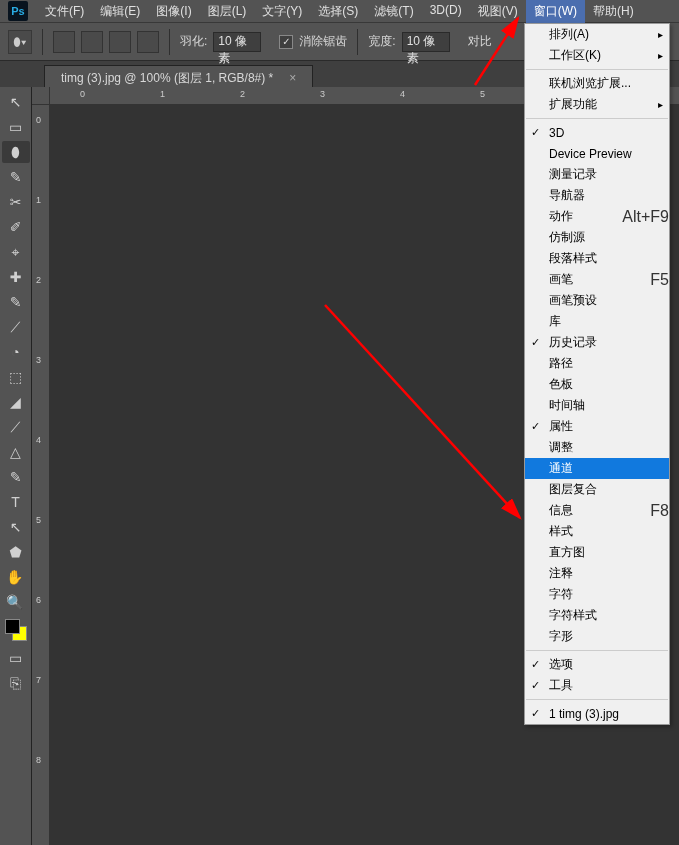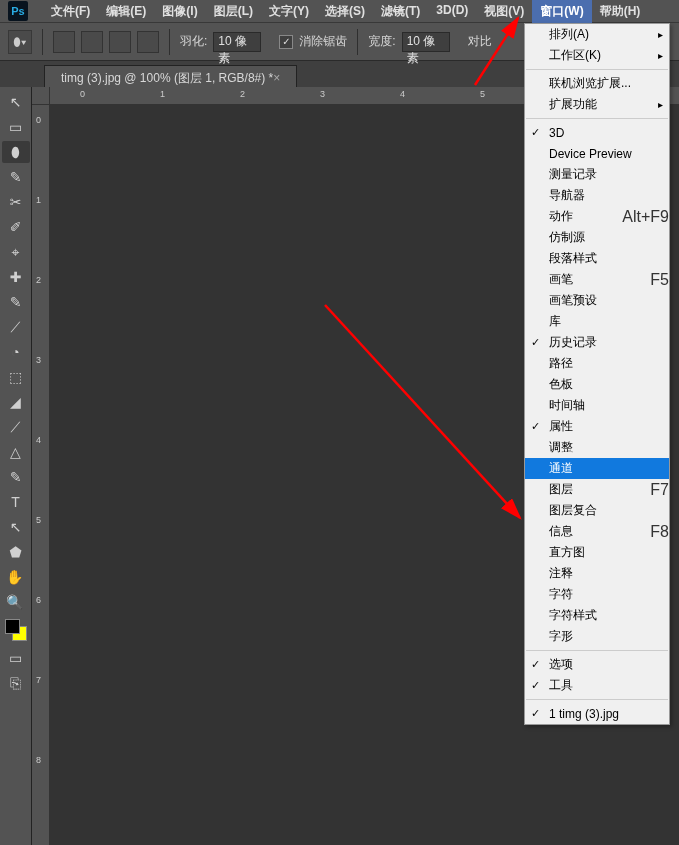--- a/index.html
+++ b/index.html
@@ -1,29 +1,29 @@
 <!DOCTYPE html>
 <html><head>
 <meta charset="utf-8">
 <style>
 *{margin:0;padding:0;box-sizing:border-box;font-family:"Microsoft YaHei",sans-serif;font-size:12px;user-select:none}
 body{background:#535353;overflow:hidden;width:679px;height:845px;position:relative}
 .menubar{height:23px;background:#535353;display:flex;align-items:center;padding-left:8px;border-bottom:1px solid #383838}
-.ps-logo{width:20px;height:20px;background:#08131e;color:#29abe2;display:flex;align-items:center;justify-content:center;font-weight:bold;font-size:11px;border-radius:2px;margin-right:15px}
+.ps-logo{width:20px;height:20px;background:#08131e;color:#29abe2;display:flex;align-items:center;justify-content:center;font-weight:bold;font-size:11px;border-radius:2px;margin-right:9px}
 .menu-item{color:#e0e0e0;padding:3px 8px;cursor:default}
 .menu-item.active{background:#4b6eaf;color:#fff}
 .optbar{height:38px;background:#535353;display:flex;align-items:center;padding-left:8px;border-bottom:1px solid #2a2a2a;gap:6px}
 .opt-icon{width:24px;height:24px;border:1px solid #383838;background:#4a4a4a;display:flex;align-items:center;justify-content:center;color:#ccc}
 .opt-btn{width:22px;height:22px;border:1px solid #333;background:#4a4a4a}
 .opt-sep{width:1px;height:26px;background:#2f2f2f;margin:0 4px}
 .opt-label{color:#d8d8d8;font-size:12px}
 .opt-input{width:48px;height:20px;background:#3f3f3f;border:1px solid #2a2a2a;color:#e0e0e0;padding:0 4px;text-align:left}
 .opt-check{width:14px;height:14px;background:#3f3f3f;border:1px solid #888;display:flex;align-items:center;justify-content:center;color:#ddd;font-size:10px}
 .tabbar{height:26px;background:#3f3f3f;display:flex;align-items:flex-end;padding-left:44px}
-.tab{height:22px;background:#535353;color:#d8d8d8;padding:3px 16px 0;border:1px solid #222;border-bottom:none;display:flex;align-items:center;gap:0;font-size:11px}
+.tab{height:22px;background:#535353;color:#d8d8d8;padding:3px 16px 0;border:1px solid #222;border-bottom:none;display:flex;align-items:center;gap:16px;font-size:11px}
 .tab-x{color:#aaa;cursor:pointer}
 .main{position:absolute;left:0;top:87px;right:0;bottom:0;display:flex}
 .toolbar{width:32px;background:#535353;border-right:1px solid #222;padding-top:4px}
 .tool{width:28px;height:22px;margin:0 auto 3px;display:flex;align-items:center;justify-content:center;color:#d0d0d0;font-size:14px;border-radius:2px}
 .tool.sel{background:#3a3a3a}
 .swatch{margin:6px auto;width:22px;height:22px;position:relative}
 .sw-fg{position:absolute;width:15px;height:15px;background:#000;border:1px solid #888;top:0;left:0}
 .sw-bg{position:absolute;width:15px;height:15px;background:#ffff00;border:1px solid #888;bottom:0;right:0}
 .canvas-wrap{flex:1;background:#282828;position:relative}
 .ruler-h{position:absolute;left:18px;right:0;top:0;height:18px;background:#535353;border-bottom:1px solid #333}
@@ -40,21 +40,21 @@
 .dd-item .sc{margin-left:auto;font-size:16px;color:#333}
 .dd-sep{height:1px;background:#ccc;margin:3px 1px}
 .arrow1{position:absolute;z-index:50;pointer-events:none}
 .arrow2{position:absolute;z-index:50;pointer-events:none}
 </style>
 </head>
 <body>
 
 <div class="menubar">
   <div class="ps-logo">Ps</div>
-  <div id="menuitems" style="display: flex; font-weight: bold;">
+  <div id="menuitems" style="display: flex;">
       <div class="menu-item">文件(F)</div>
       <div class="menu-item">编辑(E)</div>
       <div class="menu-item">图像(I)</div>
       <div class="menu-item">图层(L)</div>
       <div class="menu-item">文字(Y)</div>
       <div class="menu-item">选择(S)</div>
       <div class="menu-item">滤镜(T)</div>
       <div class="menu-item">3D(D)</div>
       <div class="menu-item">视图(V)</div>
       <div class="menu-item active">窗口(W)</div>
@@ -229,31 +229,30 @@
       <span class="chk">✓</span>
       <span>属性</span>
     </div>
     <div class="dd-item">
       <span>调整</span>
     </div>
     <div class="dd-item hl">
       <span>通道</span>
     </div>
     <div class="dd-item">
-      <span>图层</span>
-      <span class="sc">F7</span>
-    </div>
-    <div class="dd-item">
       <span>图层复合</span>
     </div>
     <div class="dd-item">
       <span>信息</span>
       <span class="sc">F8</span>
     </div>
     <div class="dd-item">
+      <span>样式</span>
+    </div>
+    <div class="dd-item">
       <span>直方图</span>
     </div>
     <div class="dd-item">
       <span>注释</span>
     </div>
     <div class="dd-item">
       <span>字符</span>
     </div>
     <div class="dd-item">
       <span>字符样式</span>

